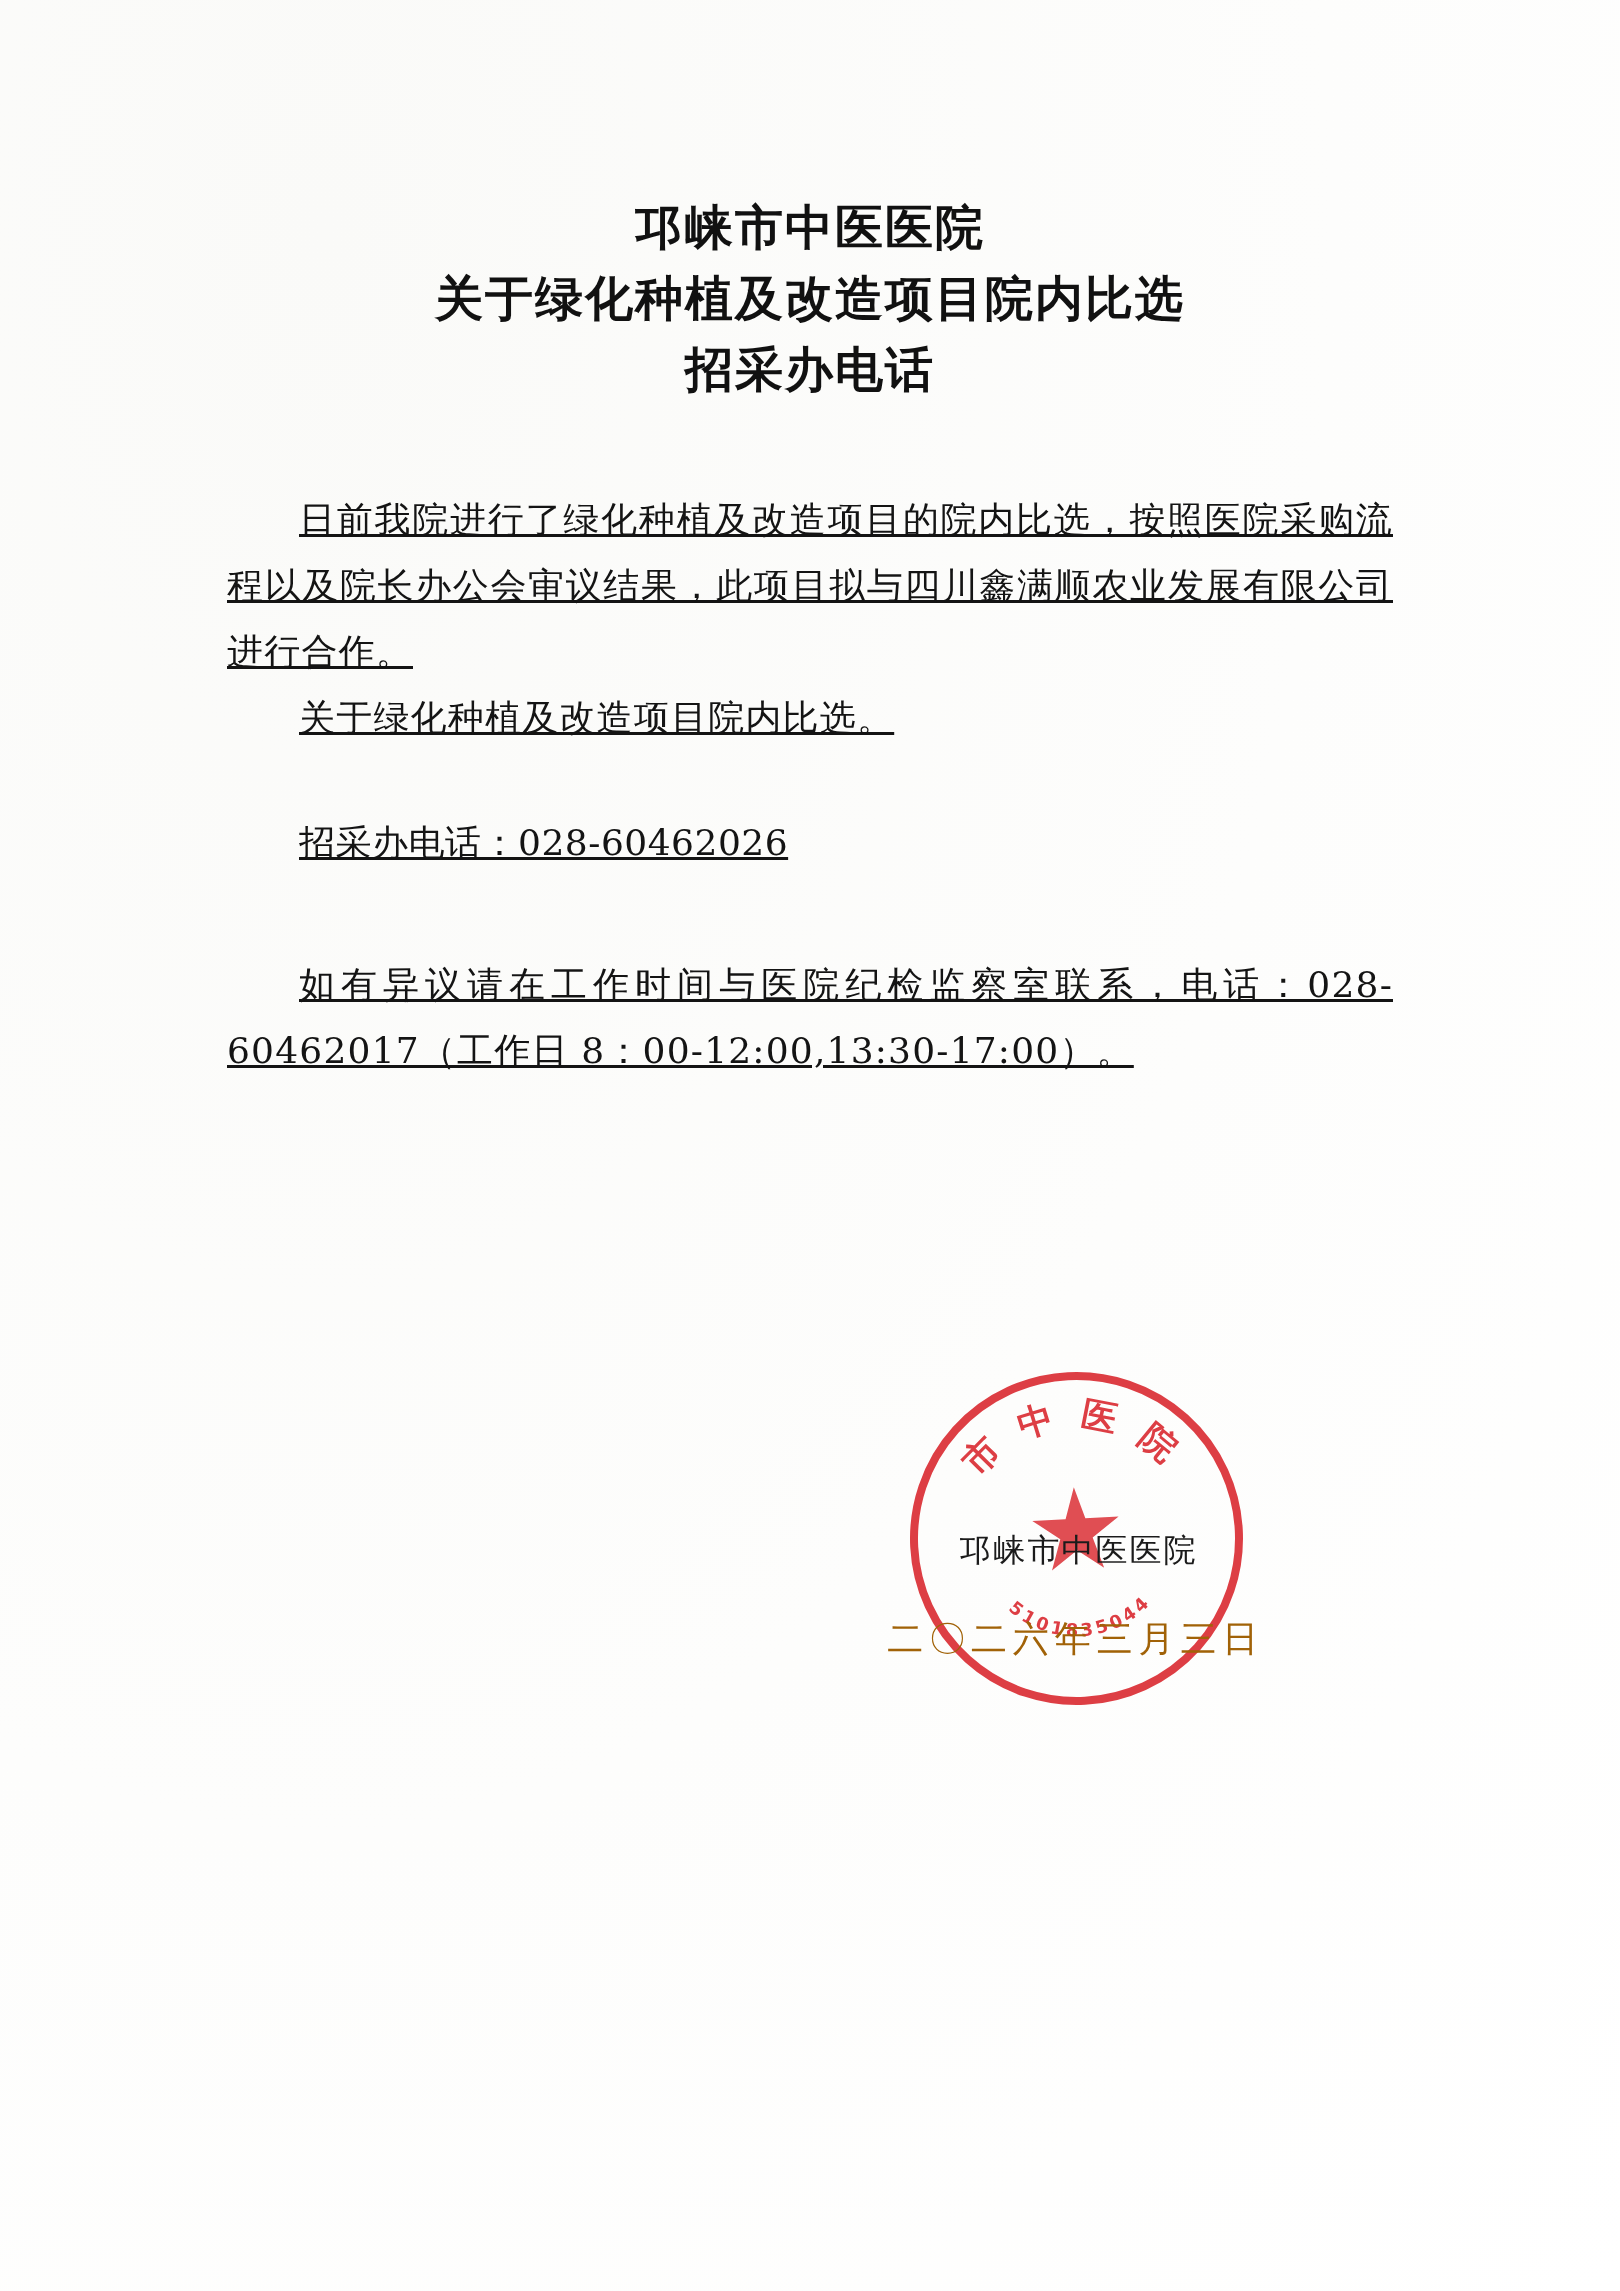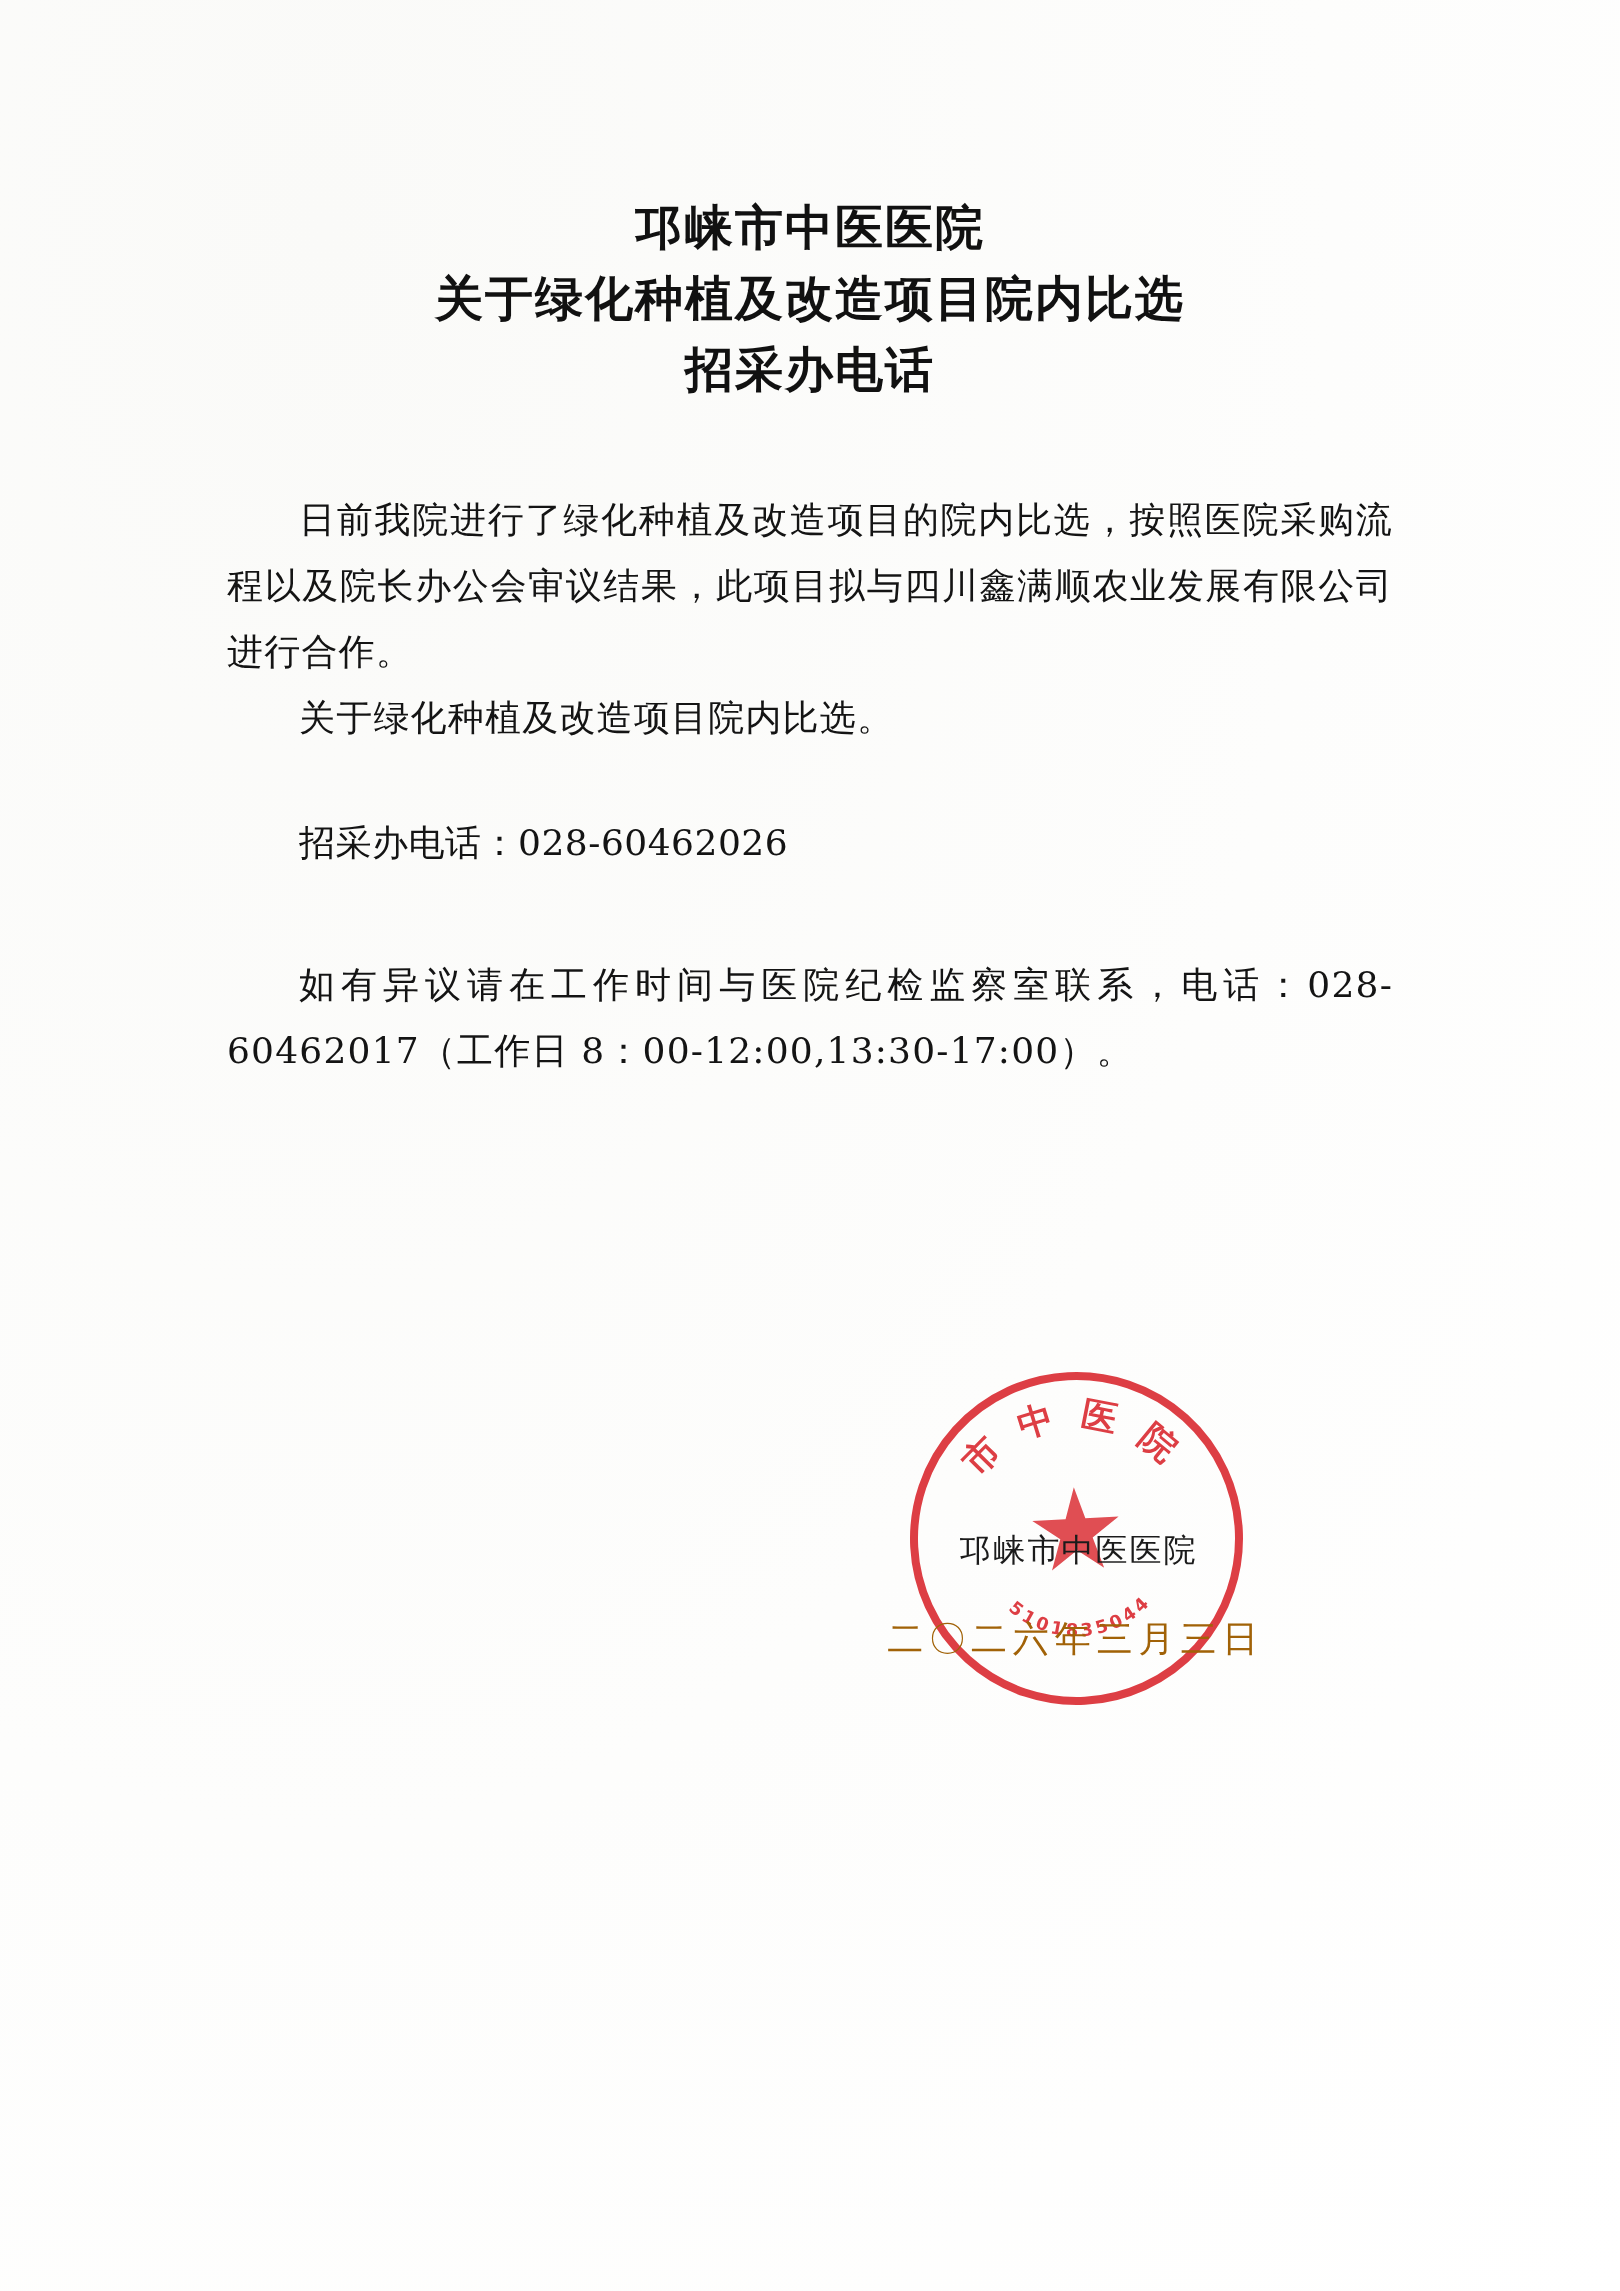--- a/index.html
+++ b/index.html
@@ -61,20 +61,21 @@
     font-size: 36px;
     line-height: 66px;
     letter-spacing: 1.2px;
     text-align: justify;
     text-justify: inter-ideograph;
     color: #141414;
     margin: 0;
   }
   .para.indent {
     text-indent: 2em;
+    text-decoration: underline;
   }
   .gap-md { height: 59px; }
   .gap-lg { height: 76px; }
 
   .mono-num {
     font-family: "DejaVu Serif", "Liberation Serif", serif;
     letter-spacing: 0.5px;
   }
 
   

